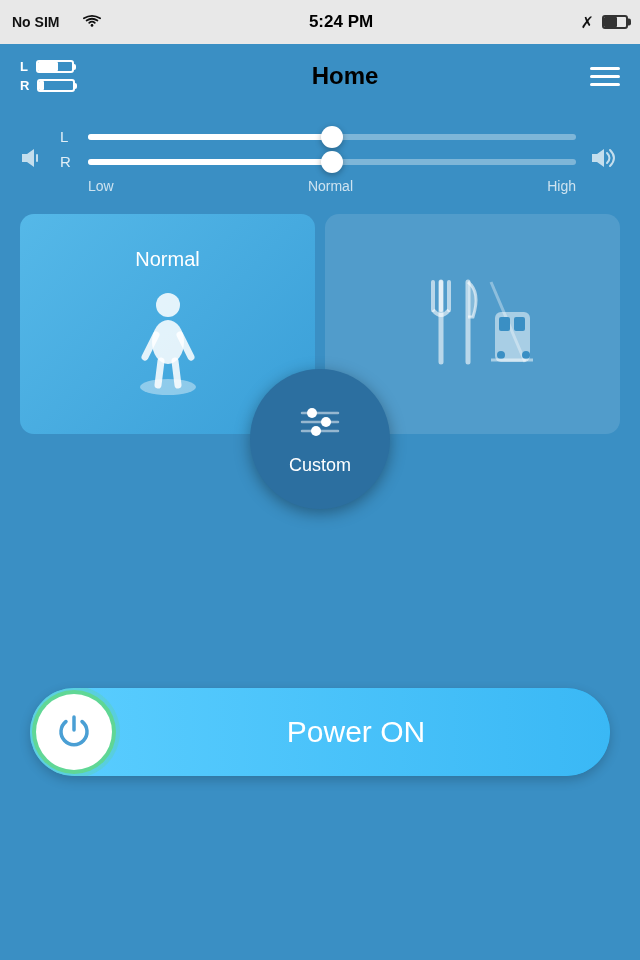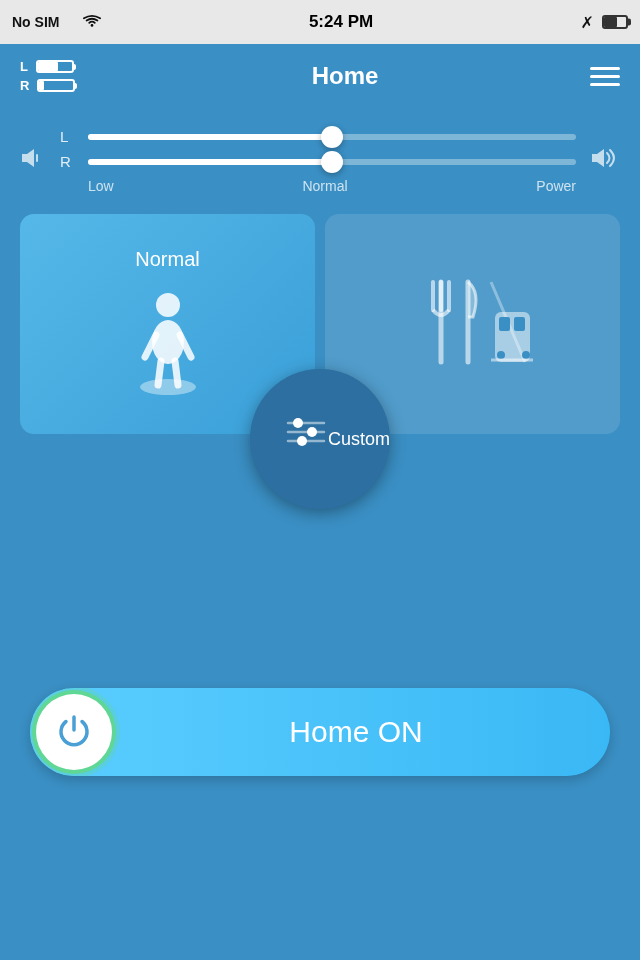--- a/index.html
+++ b/index.html
@@ -111,21 +111,21 @@
       border-radius: 0 2px 2px 0;
     }
     .battery-small-fill {
       height: 100%;
       background: white;
       border-radius: 1px;
     }
     .nav-title {
       font-size: 24px;
       font-weight: 600;
-      color: #ffffff;
+      color: #000000;
       text-align: center;
     }
     .hamburger-btn {
       display: flex;
       flex-direction: column;
       gap: 5px;
       cursor: pointer;
       align-items: flex-end;
     }
     .hamburger-line {
@@ -239,23 +239,23 @@
     #custom-btn {
       position: absolute;
       top: 50%;
       left: 50%;
       transform: translate(-50%, -50%);
       width: 140px;
       height: 140px;
       background: #2c6fa0;
       border-radius: 50%;
       display: flex;
-      flex-direction: row;
-      align-items: center;
-      justify-content: flex-end;
+      flex-direction: column;
+      align-items: center;
+      justify-content: center;
       z-index: 10;
       cursor: pointer;
       box-shadow: 0 4px 16px rgba(0,0,0,0.35);
     }
     #custom-btn .custom-icon {
       color: white;
       font-size: 32px;
       margin-bottom: 6px;
     }
     #custom-btn .custom-label {
@@ -382,21 +382,21 @@
       <div class="vol-row">
         <span class="vol-label">R</span>
         <div class="slider-track">
           <div class="slider-fill" style="width:50%"></div>
           <div class="slider-thumb" style="left:calc(50% - 11px)"></div>
         </div>
       </div>
       <div class="vol-scale">
         <span>Low</span>
         <span>Normal</span>
-        <span>Power</span>
+        <span>High</span>
       </div>
     </div>
     <div class="vol-icon">
       <svg width="30" height="26" viewBox="0 0 30 26" fill="rgba(255,255,255,0.7)">
         <polygon points="2,9 2,17 7,17 14,22 14,4 7,9"></polygon>
         <path d="M17 8 Q22 13 17 18" stroke="rgba(255,255,255,0.7)" stroke-width="2" fill="none" stroke-linecap="round"></path>
         <path d="M20 5 Q28 13 20 21" stroke="rgba(255,255,255,0.7)" stroke-width="2" fill="none" stroke-linecap="round"></path>
       </svg>
     </div>
   </div>
@@ -464,17 +464,17 @@
   <div id="power-section">
     <div id="power-btn">
       <div class="power-circle">
         <span class="power-icon-inner">
           <svg width="34" height="34" viewBox="0 0 34 34" fill="none">
             <path d="M17 4 L17 17" stroke="#4a9fd4" stroke-width="3.5" stroke-linecap="round"></path>
             <path d="M9 8.5 A13 13 0 1 0 25 8.5" stroke="#4a9fd4" stroke-width="3.5" fill="none" stroke-linecap="round"></path>
           </svg>
         </span>
       </div>
-      <span class="power-label">Home ON</span>
+      <span class="power-label">Power ON</span>
     </div>
   </div>
 
 </div>
 
 </body></html>

